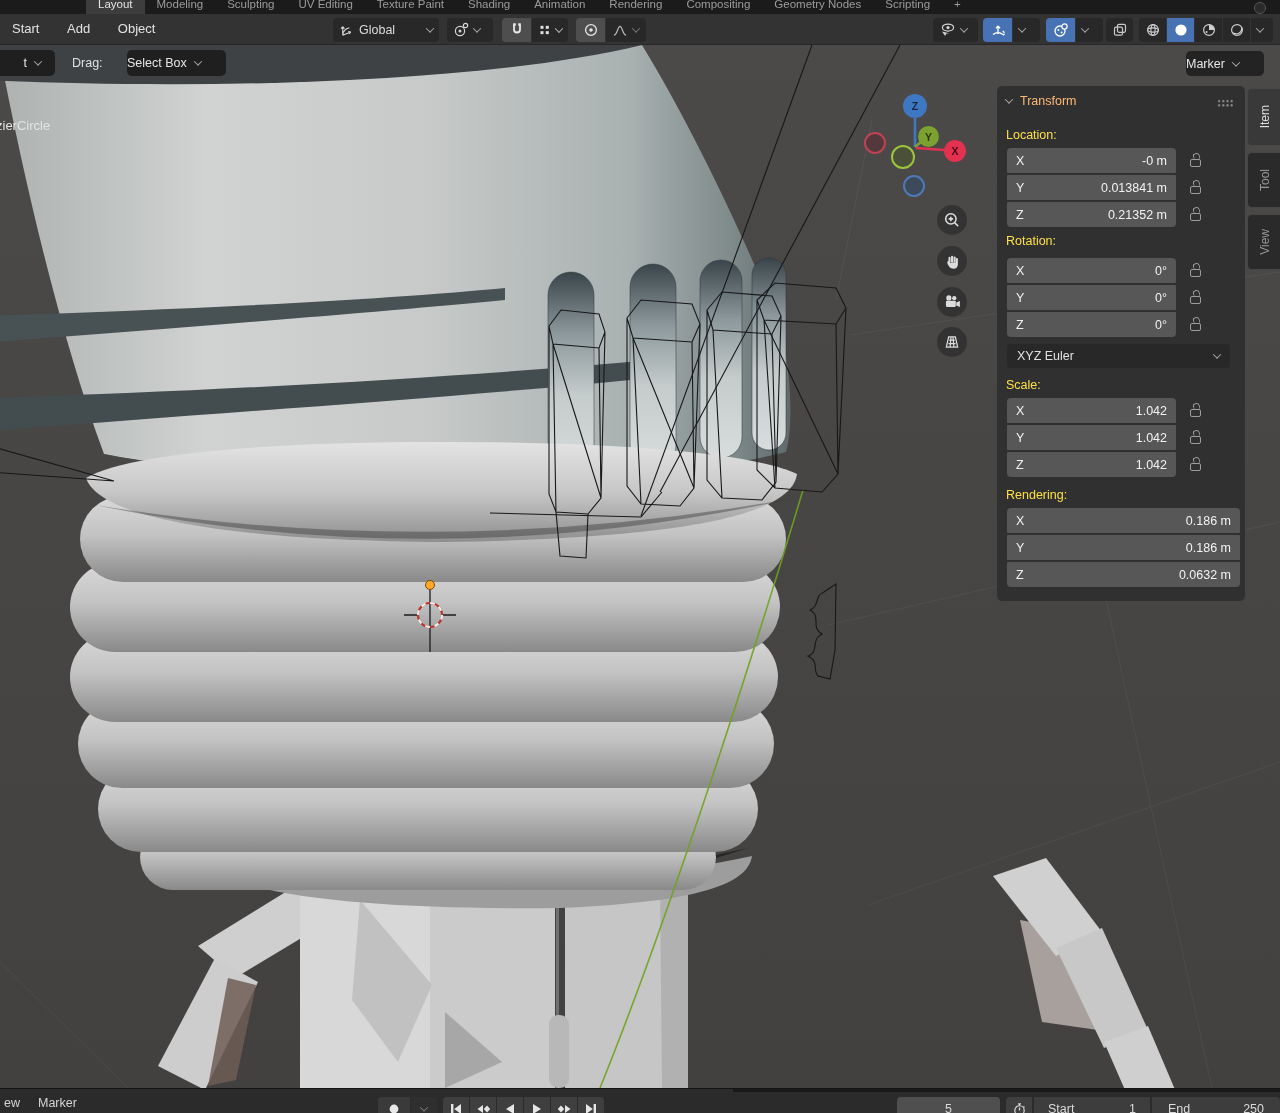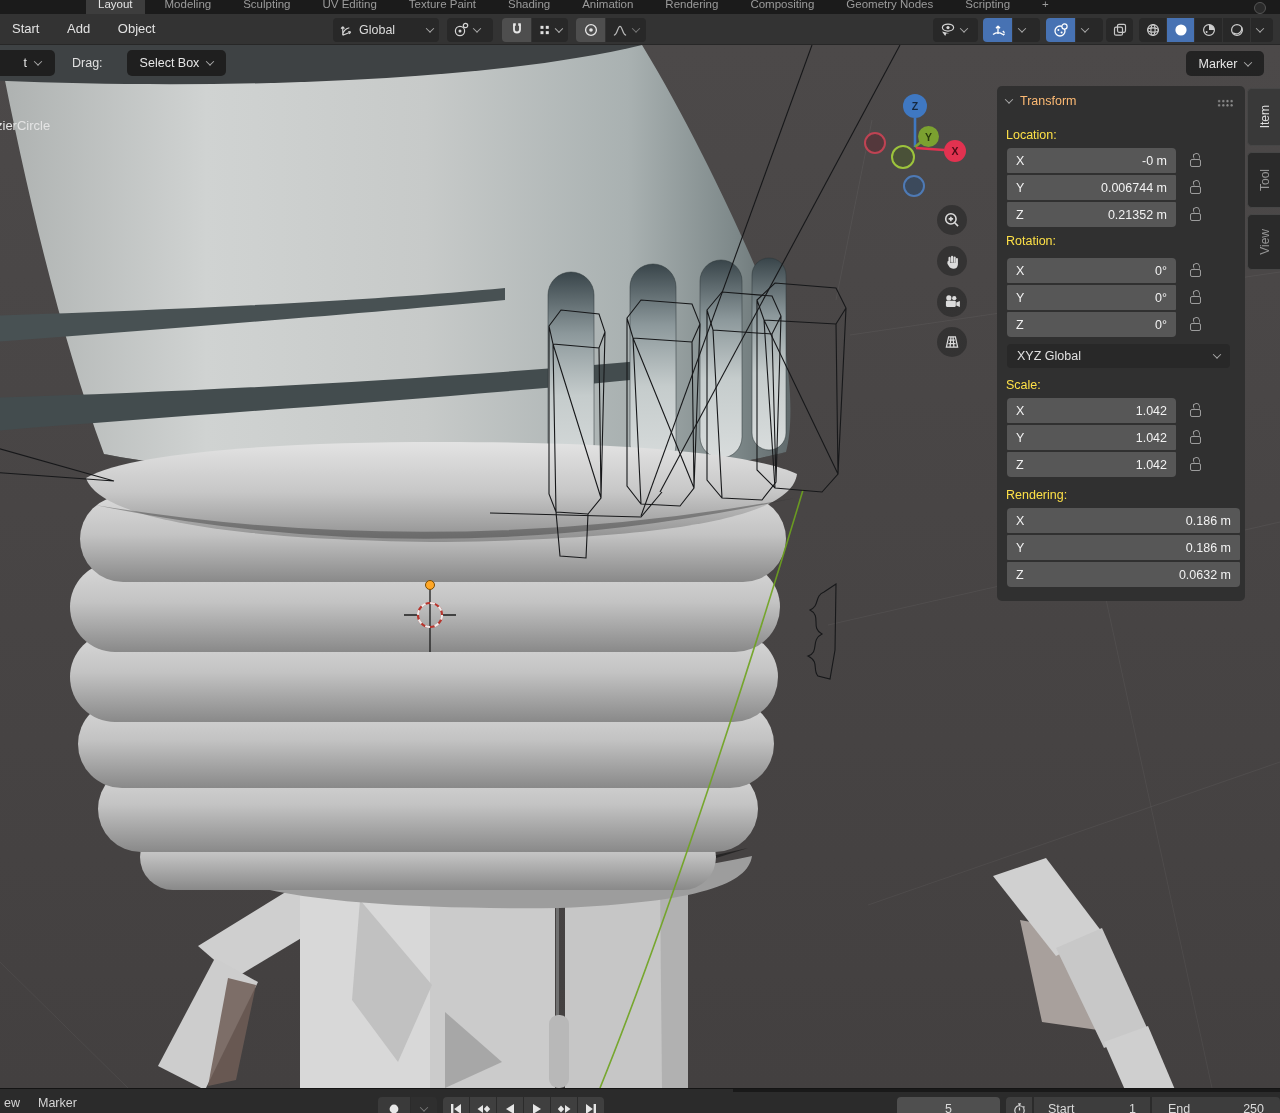--- a/index.html
+++ b/index.html
@@ -1,36 +1,36 @@
 <!DOCTYPE html>
 <html><head>
 <meta charset="utf-8">
 <style>
   *{margin:0;padding:0;box-sizing:border-box}
   html,body{width:1280px;height:1113px;overflow:hidden}
   body{position:relative;background:#4a4747;font-family:"Liberation Sans",sans-serif;color:#dedede;font-size:13px}
   .abs{position:absolute}
   
-  #topbar{left:0;top:0;width:1280px;height:14px;background:#1b1b1b;overflow:hidden;display:flex;align-items:flex-start;padding-left:86px;gap:8px}
+  #topbar{left:0;top:0;width:1280px;height:14px;background:#1b1b1b;overflow:hidden;display:flex;align-items:flex-start;padding-left:86px;}
   .wtab{height:24px;margin-top:-7px;padding:5px 12px 0;font-size:11.5px;color:#9b9b9b;border-radius:5px 5px 0 0;white-space:nowrap}
   .wtab.active{background:#3d3d3d;color:#e4e4e4}
   #topbar-circle{right:14px;top:2px;width:12px;height:12px;border-radius:50%;background:#2a2a2a;border:1px solid #555}
   
   #vheader{left:0;top:14px;width:1280px;height:31px;background:#333333;border-bottom:1px solid #272727}
   .hmenu{display:inline-block;padding:7px 12px 0;color:#e2e2e2}
   .wgt{position:absolute;top:4px;height:24px;background:#282828;border-radius:4px;display:flex;align-items:center;padding:0 6px;gap:5px;color:#dcdcdc;font-size:12.5px}
   .wgt.lit{background:#4e4e4e}
   .wgt.blue{background:#4772b3}
   .grp-l{border-radius:4px 0 0 4px}
   .grp-r{border-radius:0 4px 4px 0}
   .cv{display:inline-block;width:6px;height:6px;border-right:1.4px solid #a9a9a9;border-bottom:1.4px solid #a9a9a9;transform:rotate(45deg) translate(-1px,-1px)}
   .cv.dim{border-color:#777}
   svg.ic{display:block}
   
-  .pill{position:absolute;height:26px;background:#1f1f1f;border-radius:5px;display:flex;align-items:center;justify-content:center;gap:8px;color:#e6e6e6;font-size:12.5px}
+  .pill{position:absolute;height:26px;background:#1f1f1f;border-radius:5px;display:flex;align-items:center;justify-content:flex-start;gap:8px;color:#e6e6e6;font-size:12.5px}
   
   #npanel{left:997px;top:86px;width:248px;height:515px;background:rgba(48,48,48,.97);border-radius:5px;font-size:12.5px}
   .sec-label{position:absolute;left:9px;color:#fde047}
   .frow{position:absolute;left:10px;width:169px;height:25px;background:#575757;display:flex;align-items:center;padding:0 9px;color:#f2f2f2}
   .frow .ax{width:26px}
   .frow .val{margin-left:auto}
   .frow.wide{width:233px}
   .r-top{border-radius:4px 4px 1px 1px}
   .r-mid{border-radius:1px}
   .r-bot{border-radius:1px 1px 4px 4px}
@@ -381,21 +381,21 @@
   <div class="frow r-top" style="top:62px">
       <span class="ax">X</span>
       <span class="val">-0 m</span>
     </div>
   <div class="lock" style="top:67px">
       <span class="sh"></span>
       <span class="bd"></span>
     </div>
   <div class="frow r-mid" style="top:89px">
       <span class="ax">Y</span>
-      <span class="val">0.006744 m</span>
+      <span class="val">0.013841 m</span>
     </div>
   <div class="lock" style="top:94px">
       <span class="sh"></span>
       <span class="bd"></span>
     </div>
   <div class="frow r-bot" style="top:116px">
       <span class="ax">Z</span>
       <span class="val">0.21352 m</span>
     </div>
   <div class="lock" style="top:121px">
@@ -423,21 +423,21 @@
   <div class="frow r-bot" style="top:226px">
       <span class="ax">Z</span>
       <span class="val">0°</span>
     </div>
   <div class="lock" style="top:231px">
       <span class="sh"></span>
       <span class="bd"></span>
     </div>
 
   <div class="ddown" style="top:258px">
-    <span>XYZ Global</span>
+    <span>XYZ Euler</span>
     <span class="cv" style="margin-left:auto"></span>
   </div>
 
   <div class="sec-label" style="top:292px">Scale:</div>
   <div class="frow r-top" style="top:312px">
       <span class="ax">X</span>
       <span class="val">1.042</span>
     </div>
   <div class="lock" style="top:317px">
       <span class="sh"></span>

